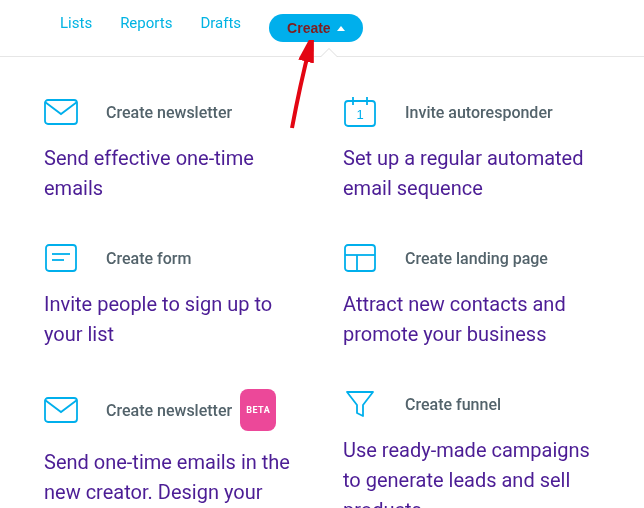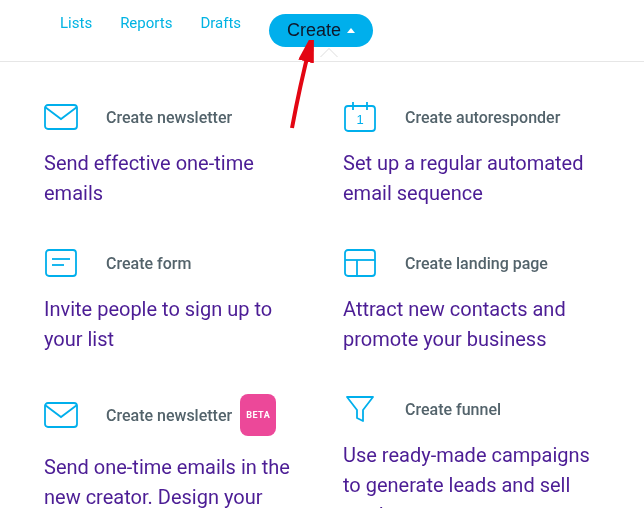--- a/index.html
+++ b/index.html
@@ -18,26 +18,26 @@
       position: relative;
     }
     .topnav a {
       color: #00b3e3;
       font-size: 15px;
       text-decoration: none;
       cursor: pointer;
     }
     .create-btn {
       background: #00afec;
-      color: #0f172a;
+      color: #7f1d1d;
       border: none;
       border-radius: 20px;
       padding: 6px 18px;
-      font-size: 18px;
-      font-weight: 400;
+      font-size: 14px;
+      font-weight: 700;
       cursor: pointer;
       display: flex;
       align-items: center;
       gap: 6px;
       position: relative;
     }
     .create-btn .chev {
       display: inline-block;
       width: 0; height: 0;
       border-left: 4px solid transparent;
@@ -142,21 +142,21 @@
   </div>
 
   <div class="card">
     <div class="card-head">
       <svg class="card-icon" viewBox="0 0 34 30">
         <rect x="2" y="4" width="30" height="25" rx="3" fill="none" stroke="#00afec" stroke-width="1.8"></rect>
         <line x1="10" y1="0" x2="10" y2="8" stroke="#00afec" stroke-width="1.8"></line>
         <line x1="24" y1="0" x2="24" y2="8" stroke="#00afec" stroke-width="1.8"></line>
         <text x="17" y="22" font-size="13" fill="#00afec" text-anchor="middle" font-family="Arial">1</text>
       </svg>
-      <div class="card-title">Create autoresponder</div>
+      <div class="card-title">Invite autoresponder</div>
     </div>
     <div class="card-desc">Set up a regular automated email sequence</div>
   </div>
 
   <div class="card">
     <div class="card-head">
       <svg class="card-icon" viewBox="0 0 34 30">
         <rect x="2" y="2" width="30" height="26" rx="3" fill="none" stroke="#00afec" stroke-width="1.8"></rect>
         <line x1="8" y1="11" x2="26" y2="11" stroke="#00afec" stroke-width="1.8"></line>
         <line x1="8" y1="17" x2="20" y2="17" stroke="#00afec" stroke-width="1.8"></line>

